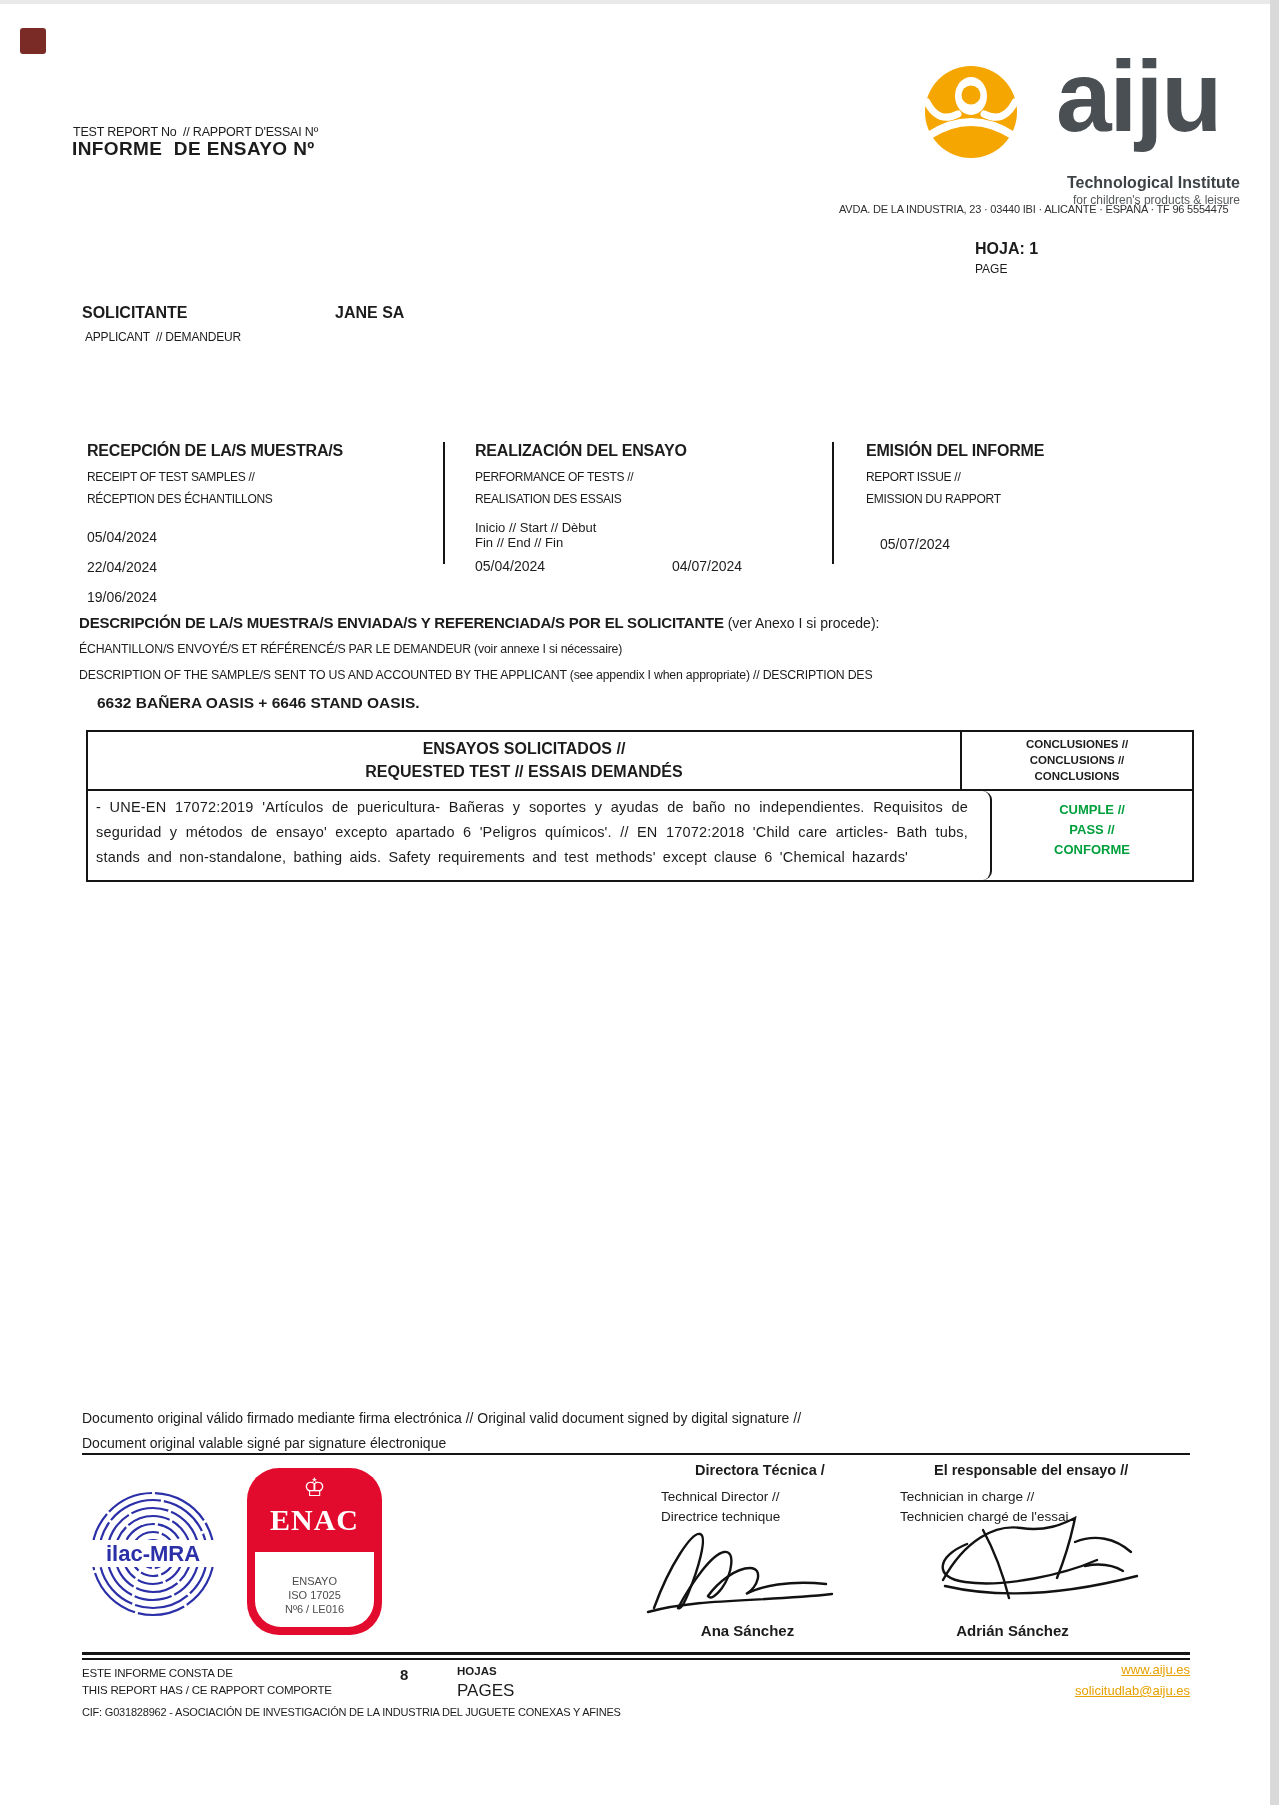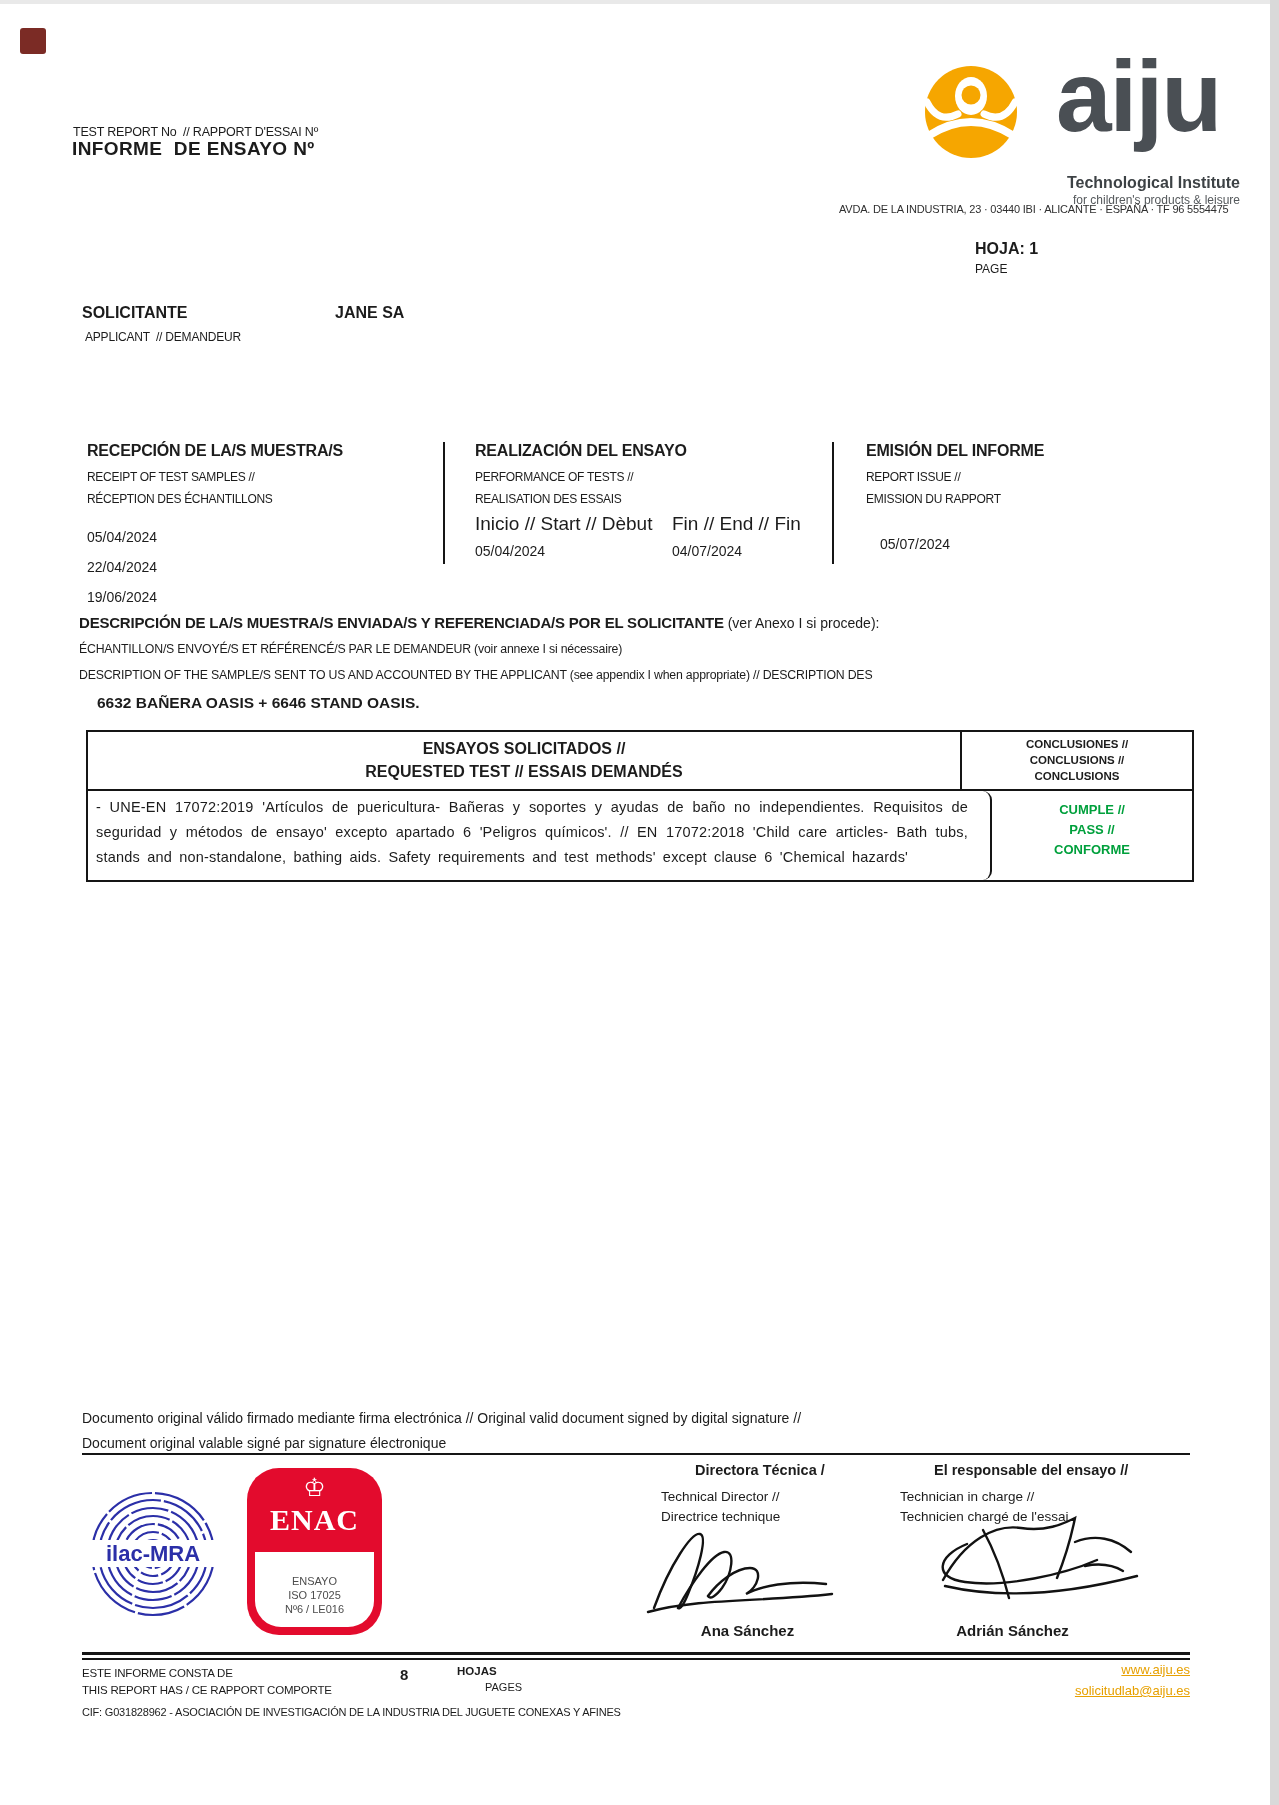--- a/index.html
+++ b/index.html
@@ -31,21 +31,21 @@
   
   .dcol{position:absolute;top:442px;}
   .dcol-1{left:87px;width:350px;}
   .dcol-2{left:475px;width:350px;}
   .dcol-3{left:866px;width:300px;}
   .dcol-title{font-size:16px;font-weight:bold;letter-spacing:-.2px;margin-bottom:6px;}
   .dcol-sub{font-size:12px;line-height:22px;letter-spacing:-.3px;}
   .vdiv{position:absolute;top:442px;width:2px;height:122px;background:#151515;}
   .vdiv-1{left:443px;}
   .vdiv-2{left:832px;}
-  .startend-row{display:flex;margin-top:3px;font-size:19px;}
+  .startend-row{display:flex;margin-top:10px;font-size:13px;flex-direction:column;}
   .startend-row .cell1{width:197px;}
   .values-row{display:flex;margin-top:8px;font-size:14px;}
   .values-row .cell1{width:197px;}
   .reception-dates{margin-top:12px;font-size:14px;line-height:30px;}
   .issue-date{margin-top:26px;margin-left:14px;font-size:14px;}
 
   
   .desc{position:absolute;left:79px;top:614px;width:1100px;}
   .desc-title{font-size:15px;}
   .desc-title .b{font-weight:bold;letter-spacing:-.2px;}
@@ -91,21 +91,21 @@
   .sig-adrian{position:absolute;left:925px;top:1512px;}
   .signer-name{position:absolute;top:1622px;font-size:15px;font-weight:bold;text-align:center;}
   .name-ana{left:650px;width:195px;}
   .name-adrian{left:905px;width:215px;}
 
   
   .f-consta1{position:absolute;left:82px;top:1667px;font-size:11.5px;letter-spacing:-.2px;}
   .f-consta2{position:absolute;left:82px;top:1684px;font-size:11.5px;letter-spacing:-.2px;}
   .f-count{position:absolute;left:400px;top:1666px;font-size:15px;font-weight:bold;}
   .f-hojas{position:absolute;left:457px;top:1665px;font-size:11.5px;font-weight:bold;}
-  .f-pages{position:absolute;left:457px;top:1681px;font-size:11px;margin-left:28px;}
+  .f-pages{position:absolute;left:457px;top:1681px;font-size:17px;}
   .f-links{position:absolute;left:890px;top:1659px;width:300px;text-align:right;line-height:21px;}
   .f-link{font-size:13px;font-weight:normal;color:#e7a000;text-decoration:underline;display:block;}
   .f-cif{position:absolute;left:82px;top:1706px;font-size:11px;letter-spacing:-.2px;}
 </style>
 </head>
 <body>
 
 <div class="page">
   <div class="edge-top"></div>
   <div class="edge-right"></div>

